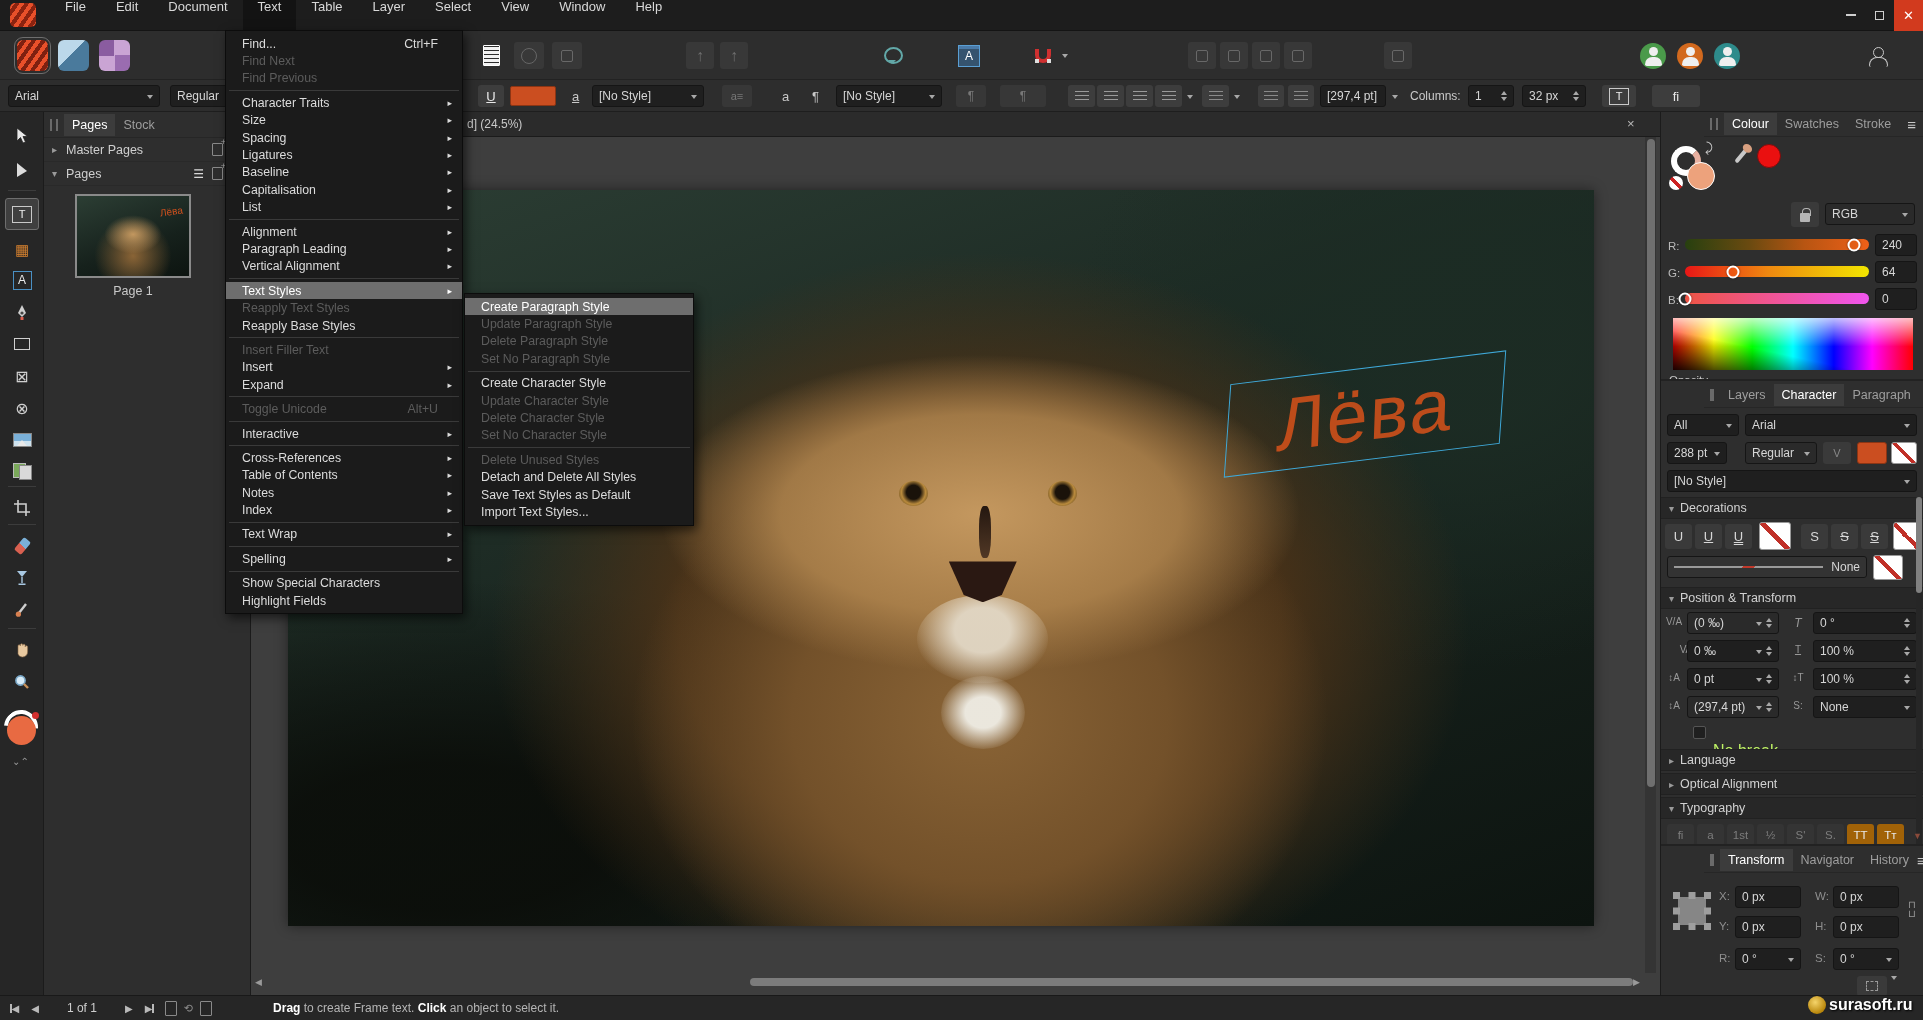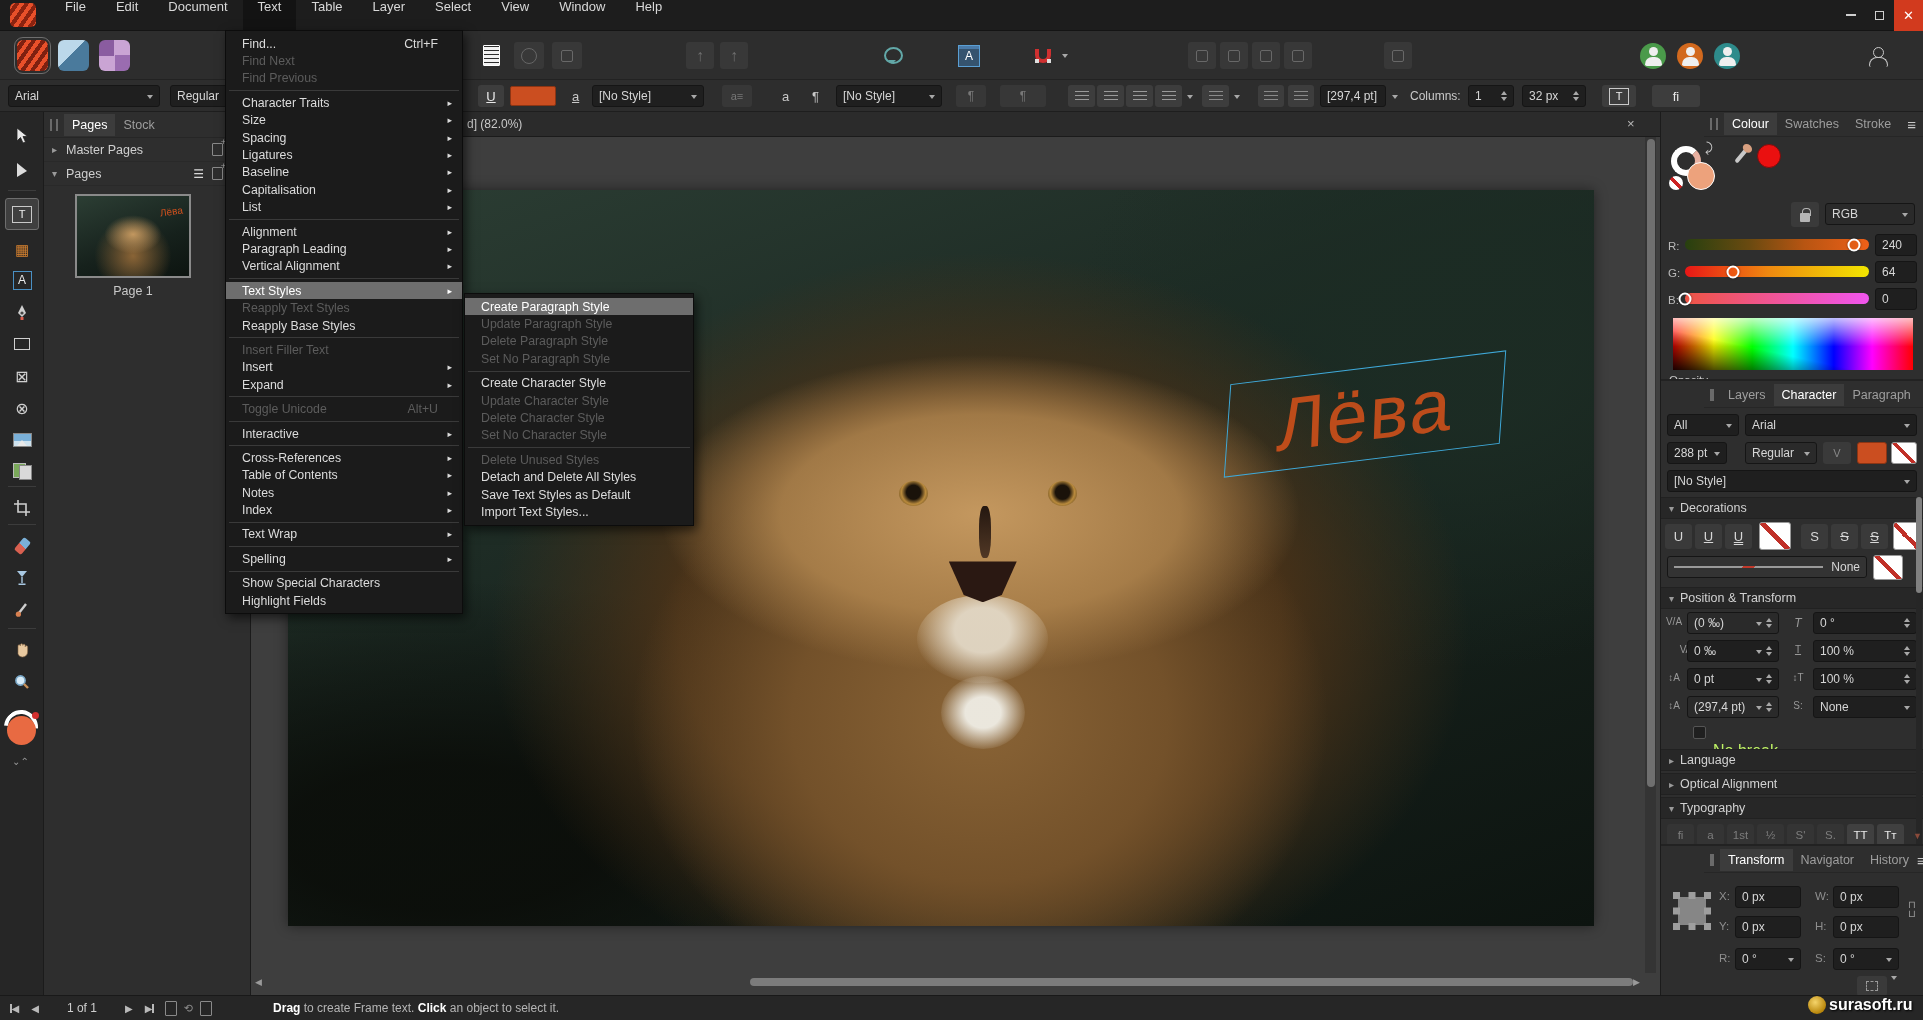--- a/index.html
+++ b/index.html
@@ -196,21 +196,21 @@
   .secthead .tri { color:#9a9a9a; font-size:10px; }
   .decbtn { position:absolute; height:25px; background:#3a3a3a; border-radius:3px; color:#d8d8d8; font-size:13px;
     display:flex; align-items:center; justify-content:center; }
   .slashswatch { position:absolute; background:#fff; border-radius:3px; border:1px solid #999;
     background-image:linear-gradient(45deg,transparent 44%,#c03028 44%,#c03028 56%,transparent 56%); }
   .orangeswatch { position:absolute; background:#cb4e20; border-radius:3px; border:1px solid #8c3514; }
   .picon { position:absolute; color:#999; font-size:10px; width:22px; text-align:center; }
   .checkbox { position:absolute; width:13px; height:13px; background:#1f1f1f; border:1px solid #555; border-radius:2px; }
   .typobtn { height:22px; width:27px; background:#343434; border-radius:3px; color:#7d7d7d; font-size:11.5px;
     display:flex; align-items:center; justify-content:center; }
-  .typobtn.bright { background:#404040; color:#e9e9e9;justify-content:center; }
+  .typobtn.bright { background:#a16207; color:#e9e9e9;justify-content:center; }
   .charscroll { position:absolute; left:255px; top:114px; width:6px; height:351px; background:#262626; }
   .charscroll .thumbv { position:absolute; left:0; top:0; width:6px; height:96px; background:#808080; border-radius:3px; }
   .anchor { position:absolute; left:12px; top:44px; width:38px; height:38px; }
   .anchor .body { position:absolute; left:5px; top:5px; width:28px; height:28px; background:#868686; }
   .anchor .h { position:absolute; width:7px; height:7px; background:#9e9e9e;
     box-shadow:15.5px 0 #9e9e9e,31px 0 #9e9e9e,0 15.5px #9e9e9e,31px 15.5px #9e9e9e,0 31px #9e9e9e,15.5px 31px #9e9e9e,31px 31px #9e9e9e; }
   .tlab { position:absolute; color:#8e8e8e; font-size:11.5px; }
   .linkicon { position:absolute; left:247px; top:52px; color:#9a9a9a; font-size:10px; line-height:9px; }
 
   
@@ -378,21 +378,21 @@
     </div>
   <div class="tbtn" style="left:1602px;width:34px">
       <span class="tframe">T</span>
     </div>
   <div class="tbtn" style="left:1652px;width:48px">
       <span>fi</span>
     </div>
 </div>
 
 <div id="doctab">
-  <span class="title">d] (82.0%)</span>
+  <span class="title">d] (24.5%)</span>
   <span class="close">×</span>
 </div>
 
 <div id="leftbar">
   <div class="tool" style="top:10px">
       <svg width="16" height="18" viewBox="0 0 16 18">
         <path d="M3 1 L3 14 L6.5 10.5 L9 16 L11.5 15 L9 9.5 L13.5 9.5 Z" fill="#e9e9e9" stroke="#222" stroke-width=".8"></path>
       </svg>
     </div>
   <div class="tool" style="top:44px">

